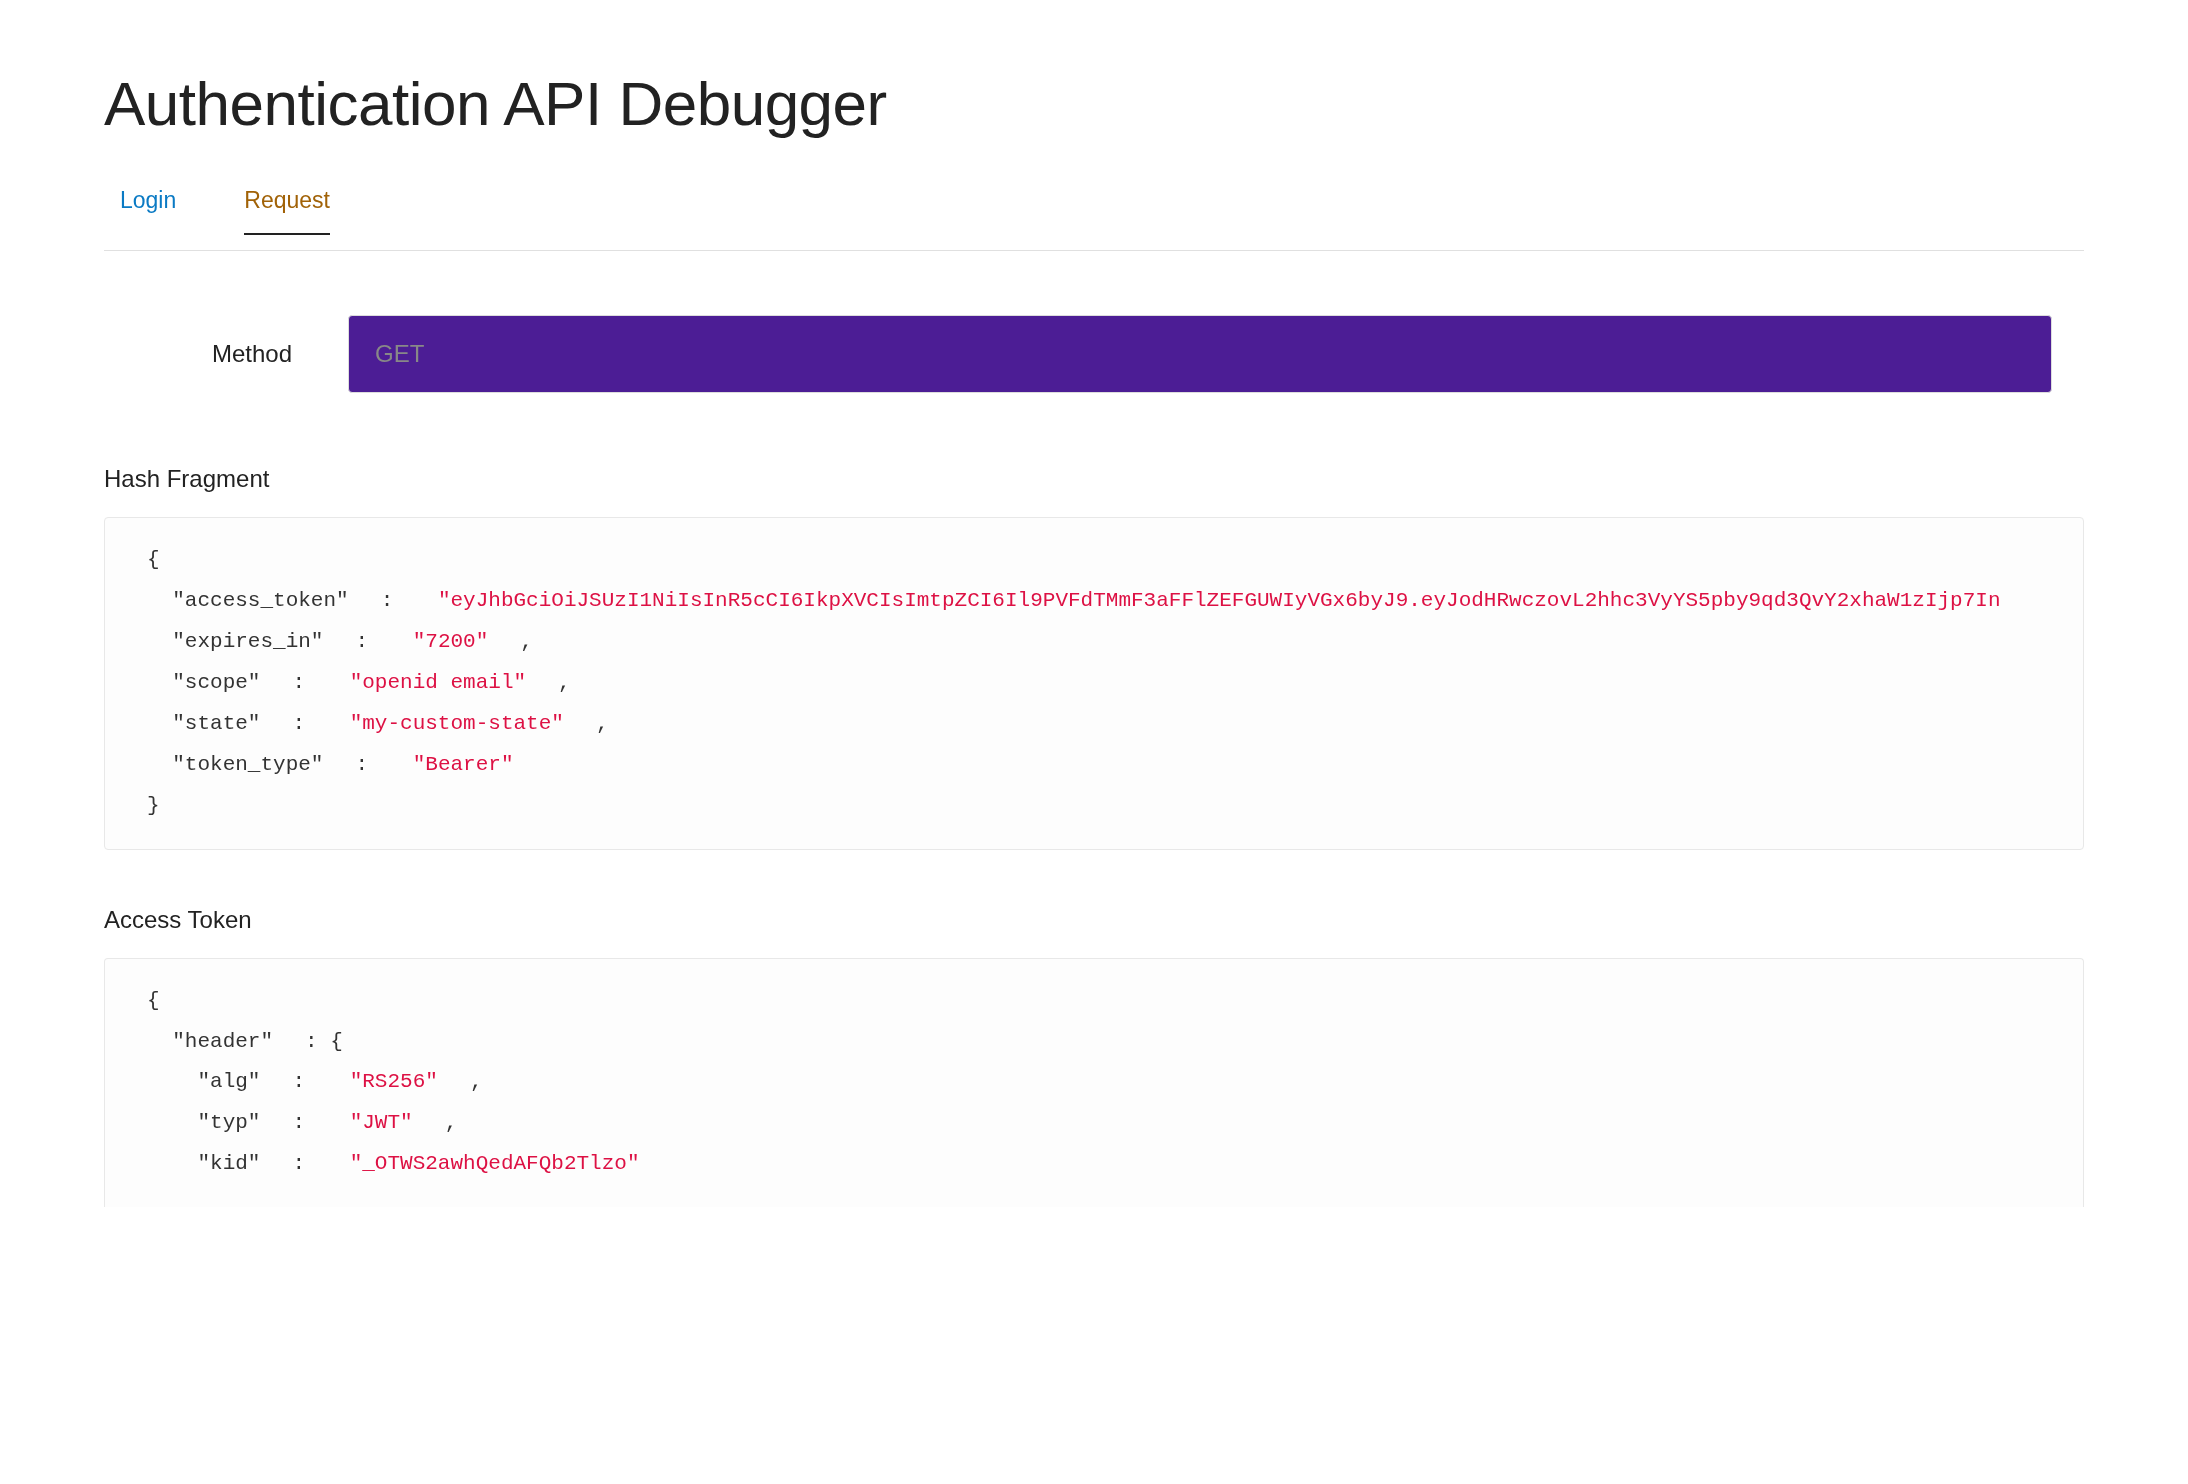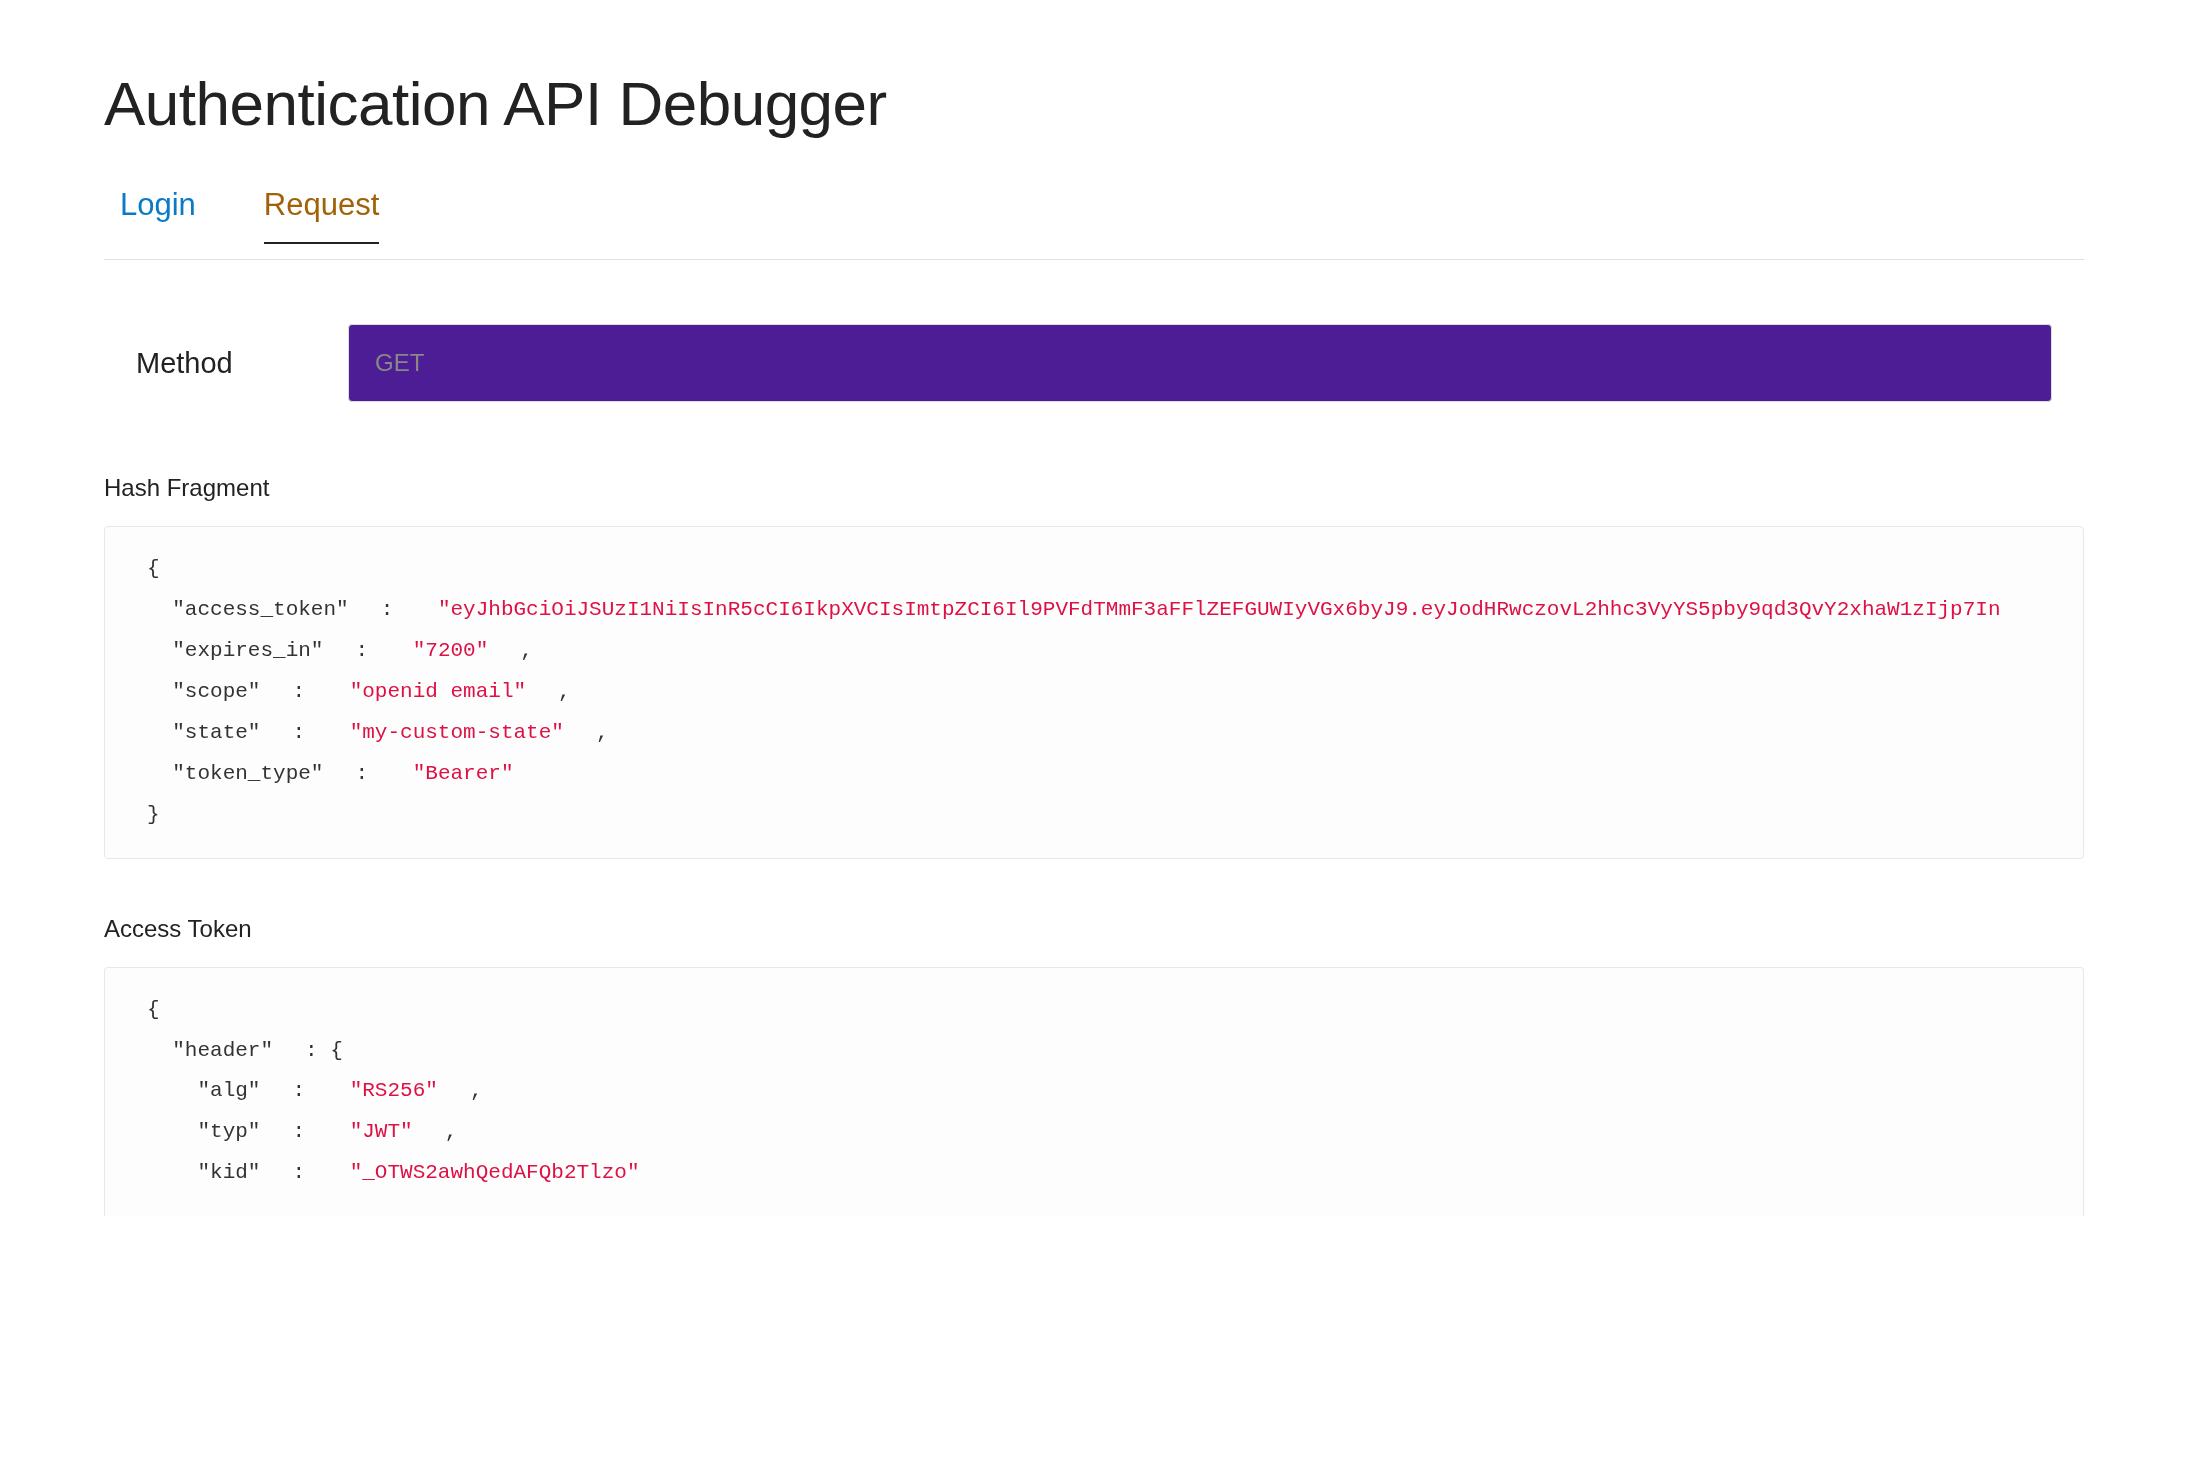--- a/index.html
+++ b/index.html
@@ -21,21 +21,21 @@
       letter-spacing: -0.5px;
     }
     .tabs {
       display: flex;
       gap: 36px;
       border-bottom: 1px solid #e0e0e0;
       margin-bottom: 48px;
     }
     .tab {
       padding-bottom: 20px;
-      font-size: 31px;
+      font-size: 23px;
       cursor: pointer;
       position: relative;
     }
     .tab.inactive {
       color: #0a7ac4;
     }
     .tab.active {
       color: #a16207;
     }
     .tab.active::after {
@@ -53,21 +53,22 @@
       font-weight: 400;
       margin-bottom: 40px;
     }
     .form-row {
       display: flex;
       align-items: center;
       margin-bottom: 22px;
     }
     .form-label {
       width: 180px;
-      font-size: 29px;
+      text-align: right;
+      font-size: 24px;
       color: #222;
       padding-right: 24px;
     }
     .form-input {
       flex: 1;
       height: 78px;
       border: 1px solid #ddd;
       background: #4c1d95;
       border-radius: 4px;
       padding: 0 26px;

